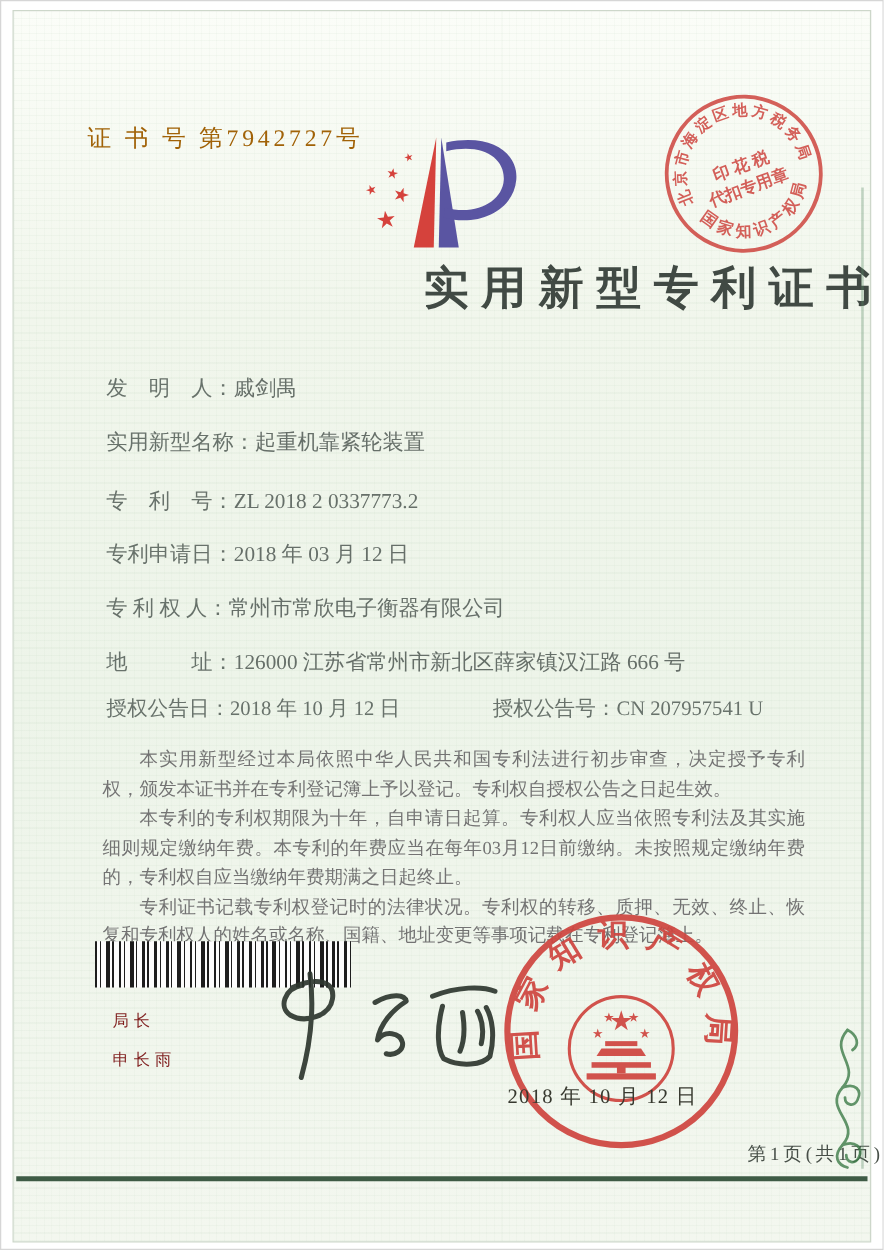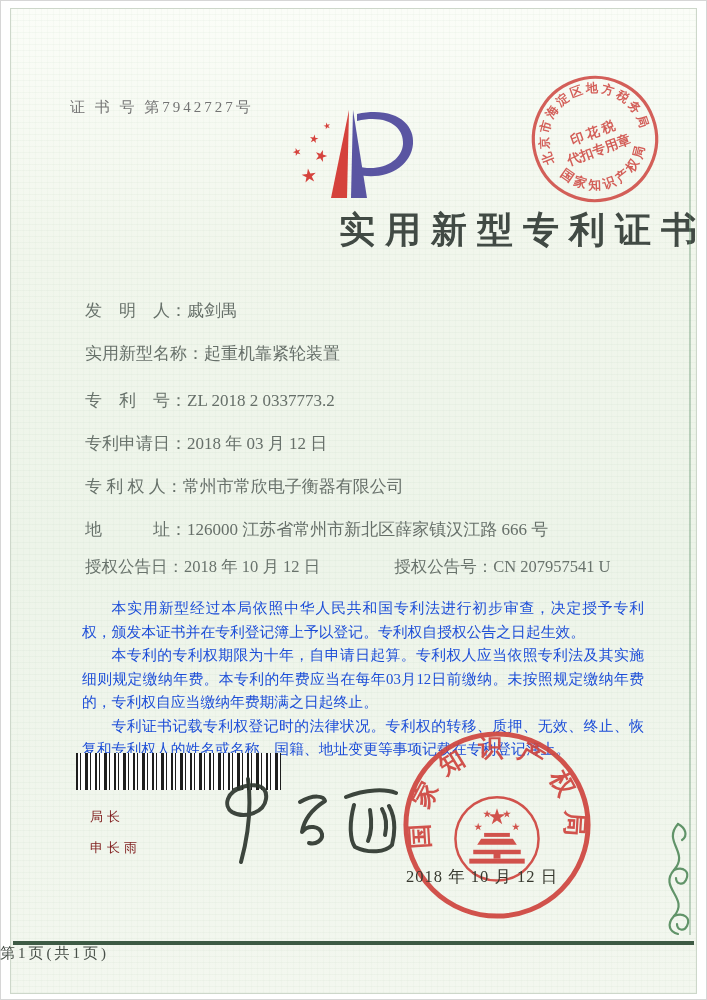--- a/index.html
+++ b/index.html
@@ -5,44 +5,44 @@
   html,body{margin:0;padding:0;background:#ffffff;}
   body{font-family:"Liberation Serif","DejaVu Serif",serif;}
   .scan{position:relative;width:707px;height:1000px;background:#ffffff;overflow:hidden;
         box-shadow:inset 0 0 0 1px #d6d6d6;}
   .paper{position:absolute;left:10px;top:8px;right:10px;bottom:6px;
         background:
           repeating-linear-gradient(0deg, rgba(150,185,150,0.07) 0 1px, transparent 1px 6px),
           repeating-linear-gradient(90deg, rgba(150,185,150,0.05) 0 1px, transparent 1px 6px),
           linear-gradient(180deg,#fbfdf8 0%,#f1f6ec 25%,#edf4e9 55%,#f3f7ef 100%);
         border:1px solid #cdd7ca;}
-  .cert-number{position:absolute;left:70px;top:98px;font-size:15px;letter-spacing:3px;color:#737373;}
+  .cert-number{position:absolute;left:70px;top:98px;font-size:19px;letter-spacing:3px;color:#a16207;}
   .logo{position:absolute;left:283px;top:106px;width:140px;height:96px;}
   .tax-stamp{position:absolute;left:526px;top:70px;width:138px;height:138px;transform:rotate(-20deg);opacity:.88;}
   .title{position:absolute;left:0;top:206px;width:100%;margin:0;text-align:right;
          font-size:36px;font-weight:bold;letter-spacing:10px;color:#414a44;}
   .fields{position:absolute;left:85px;top:300px;right:55px;color:#68726b;font-size:17px;}
   .field-row{line-height:22px;margin-bottom:21px;white-space:nowrap;}
   .field-row.first{margin-bottom:25px;}
   .f-label{color:#68726b;}
   .f-value{color:#666f69;}
   .grant-row{position:absolute;left:85px;top:556px;right:40px;font-size:16.5px;color:#68726b;white-space:nowrap;}
   .grant-date{display:inline-block;width:305px;}
   .body-text{position:absolute;left:82px;top:597px;width:562px;font-size:14.8px;line-height:23.5px;
-             color:#1d4ed8;text-align:justify;}
+             color:#737373;text-align:justify;}
   .body-text p{margin:0;text-indent:2em;}
   .barcode{position:absolute;left:76px;top:753px;width:205px;height:37px;background:
      repeating-linear-gradient(90deg,#1d1d1d 0 2px,#fdfdfd 2px 4px,#1d1d1d 4px 5px,#fdfdfd 5px 9px,
        #1d1d1d 9px 12px,#fdfdfd 12px 14px,#1d1d1d 14px 15px,#fdfdfd 15px 19px);}
   .director{position:absolute;left:90px;top:808px;font-size:13px;color:#7f1d1d;letter-spacing:4px;}
   .director .d-title{margin-bottom:13px;}
   .signature{position:absolute;left:196px;top:776px;width:224px;height:98px;}
   .issuing-seal{position:absolute;left:398px;top:726px;width:198px;height:198px;z-index:4;opacity:.93;}
   .seal-date{position:absolute;left:406px;top:866px;z-index:5;font-size:16.5px;color:#37392f;letter-spacing:1px;}
-  .footer{position:absolute;left:0;top:944px;width:100%;text-align:left;font-size:15px;
+  .footer{position:absolute;left:0;top:914px;width:100%;text-align:right;font-size:15px;
           letter-spacing:3px;color:#474f48;}
   .bottom-rule{position:absolute;left:13px;top:941px;right:13px;height:4px;background:#3e5b45;}
   .right-rule{position:absolute;left:689px;top:150px;height:785px;width:2px;background:rgba(92,140,102,.35);}
   .flourish{position:absolute;left:650px;top:820px;width:50px;height:118px;opacity:.8;}
   .seal-ring-text{font-size:25px;font-weight:bold;letter-spacing:13px;fill:#cf4640;}
   .stamp-arc-top{font-size:11.5px;font-weight:bold;letter-spacing:2.5px;fill:#cf4a44;}
   .stamp-arc-bottom{font-size:12px;font-weight:bold;letter-spacing:3px;fill:#cf4a44;}
   .stamp-center{font-size:12.5px;font-weight:bold;fill:#cf4a44;}
 </style>
 </head>

